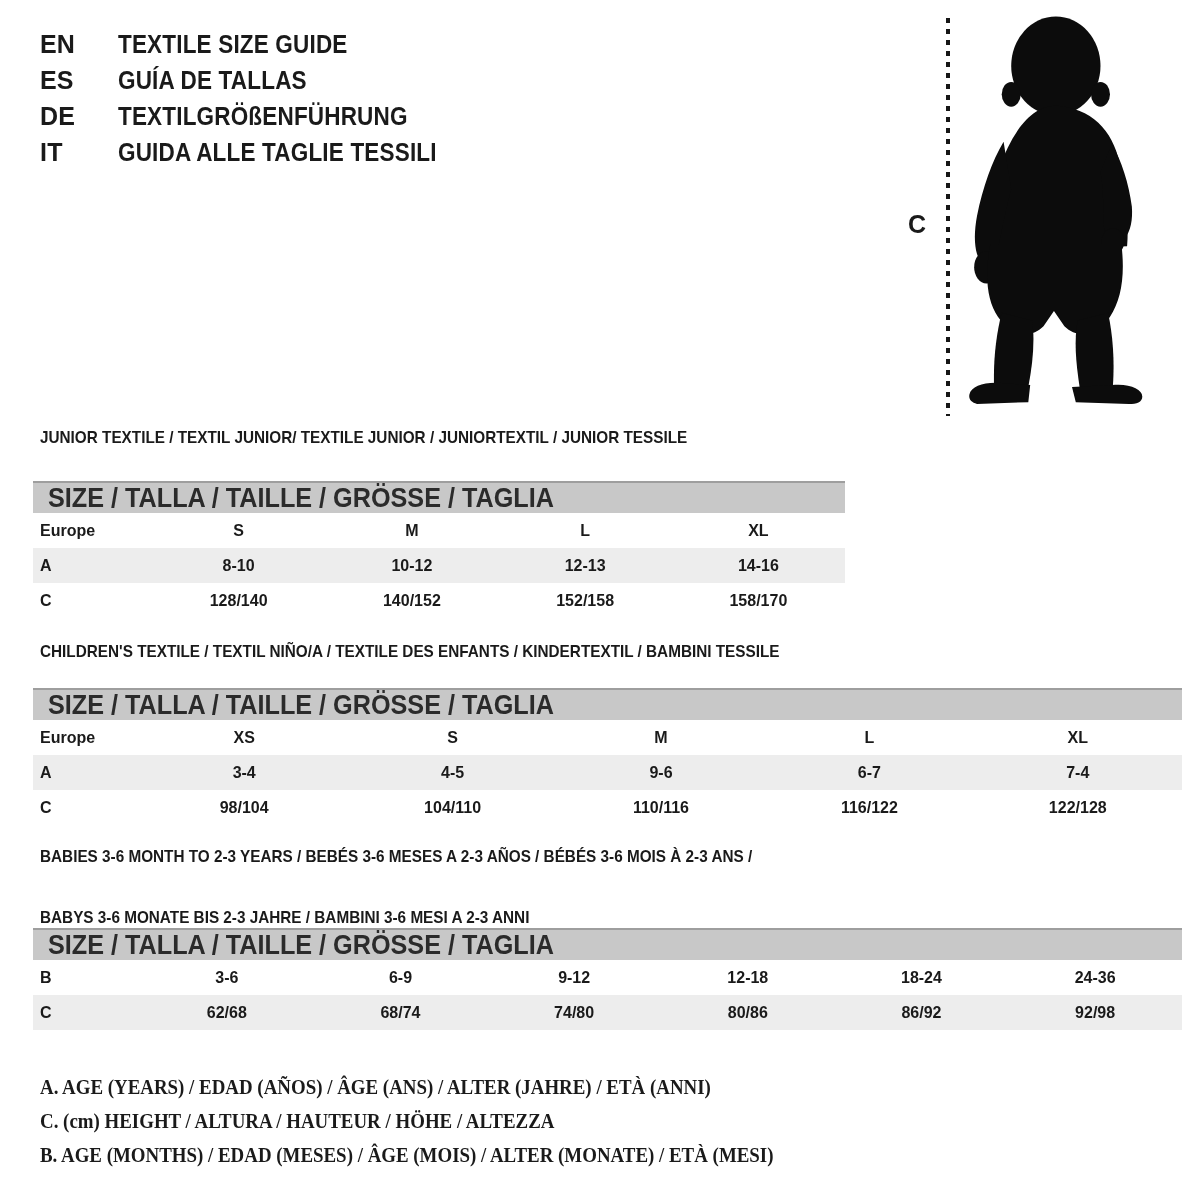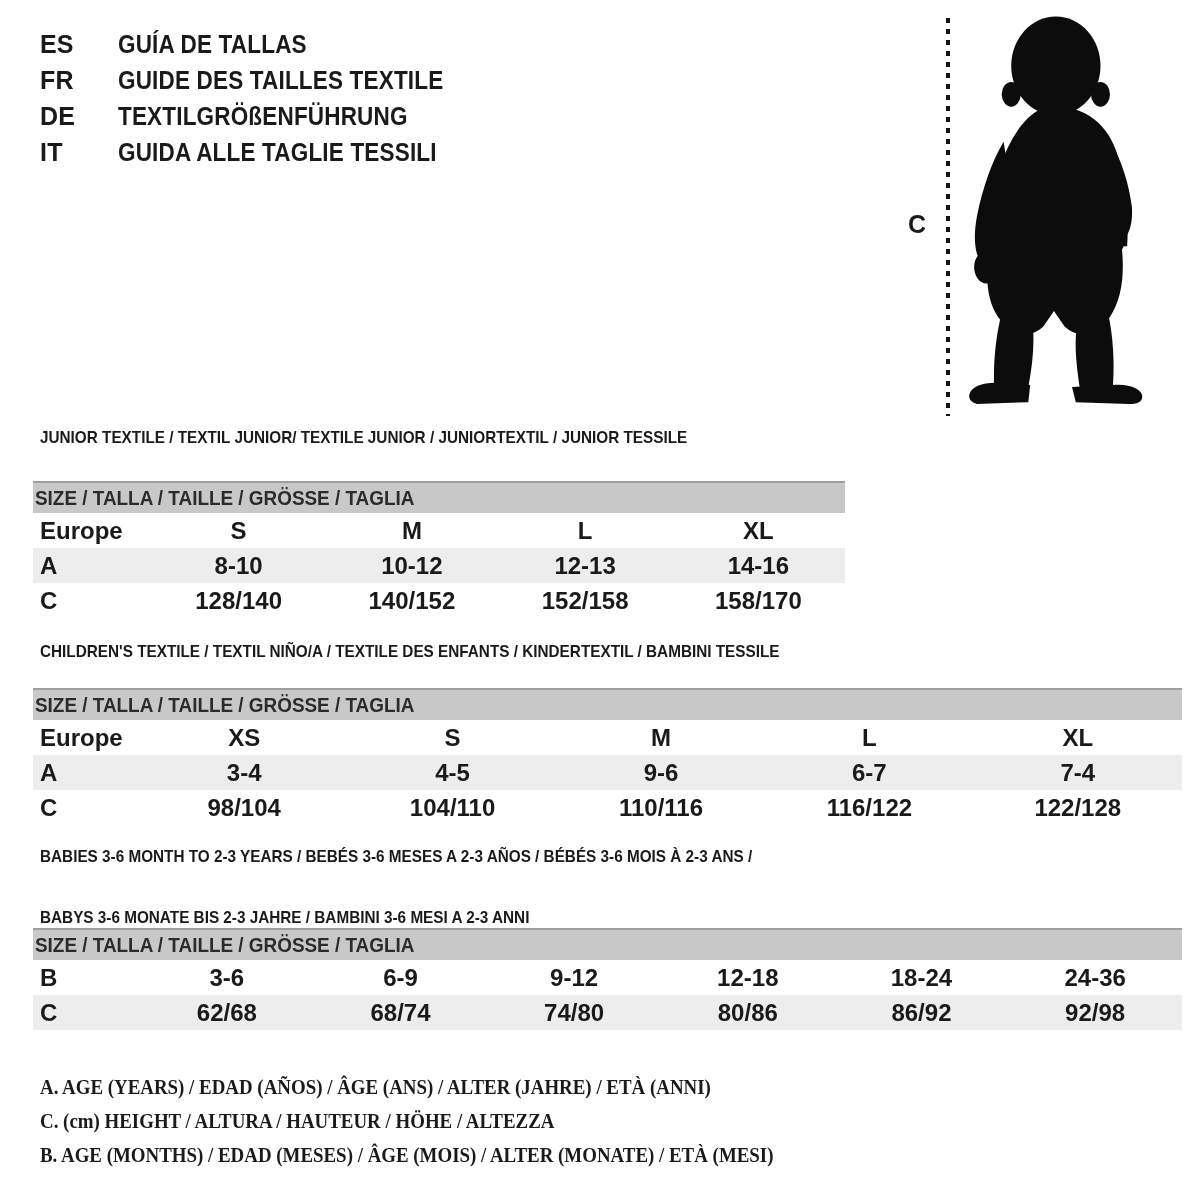--- a/index.html
+++ b/index.html
@@ -24,44 +24,44 @@
   .c-label{left:908px;top:210px;font-size:25px;font-weight:bold;}
   .baby-svg{left:958px;top:10px;}
 
   
   .sec-title{font-weight:bold;font-size:17px;line-height:24px;}
 
   
   .tablewrap{box-sizing:border-box;}
   .bar{
     height:32px;background:#c8c8c8;border-top:2px solid #9e9e9e;box-sizing:border-box;
-    display:flex;align-items:center;padding-left:2px;
-    font-weight:bold;font-size:21px;color:#2b2b2b;
+    display:flex;align-items:center;padding-left:15px;
+    font-weight:bold;font-size:28px;color:#2b2b2b;
   }
   table{width:100%;border-collapse:collapse;table-layout:fixed;}
-  td{height:35px;font-weight:bold;font-size:24px;text-align:center;padding:0;vertical-align:middle;}
+  td{height:35px;font-weight:bold;font-size:16px;text-align:center;padding:0;vertical-align:middle;}
   td.row-label{text-align:left;padding-left:7px;}
   .junior td.row-label{width:112px;}
   .wide td.row-label{width:100px;}
   tr.shaded{background:#ededed;}
 
   
   .foot-line{height:34px;display:flex;align-items:center;font-weight:bold;font-size:21px;}
 </style>
 </head>
 <body>
 
 <div class="abs langs">
   <div class="lang-row">
+    <span class="lang-code">EN</span>
+    <span class="cond">TEXTILE SIZE GUIDE</span>
+  </div>
+  <div class="lang-row">
     <span class="lang-code">ES</span>
     <span class="cond">GUÍA DE TALLAS</span>
-  </div>
-  <div class="lang-row">
-    <span class="lang-code">FR</span>
-    <span class="cond">GUIDE DES TAILLES TEXTILE</span>
   </div>
   <div class="lang-row">
     <span class="lang-code">DE</span>
     <span class="cond">TEXTILGRÖßENFÜHRUNG</span>
   </div>
   <div class="lang-row">
     <span class="lang-code">IT</span>
     <span class="cond">GUIDA ALLE TAGLIE TESSILI</span>
   </div>
 </div>

